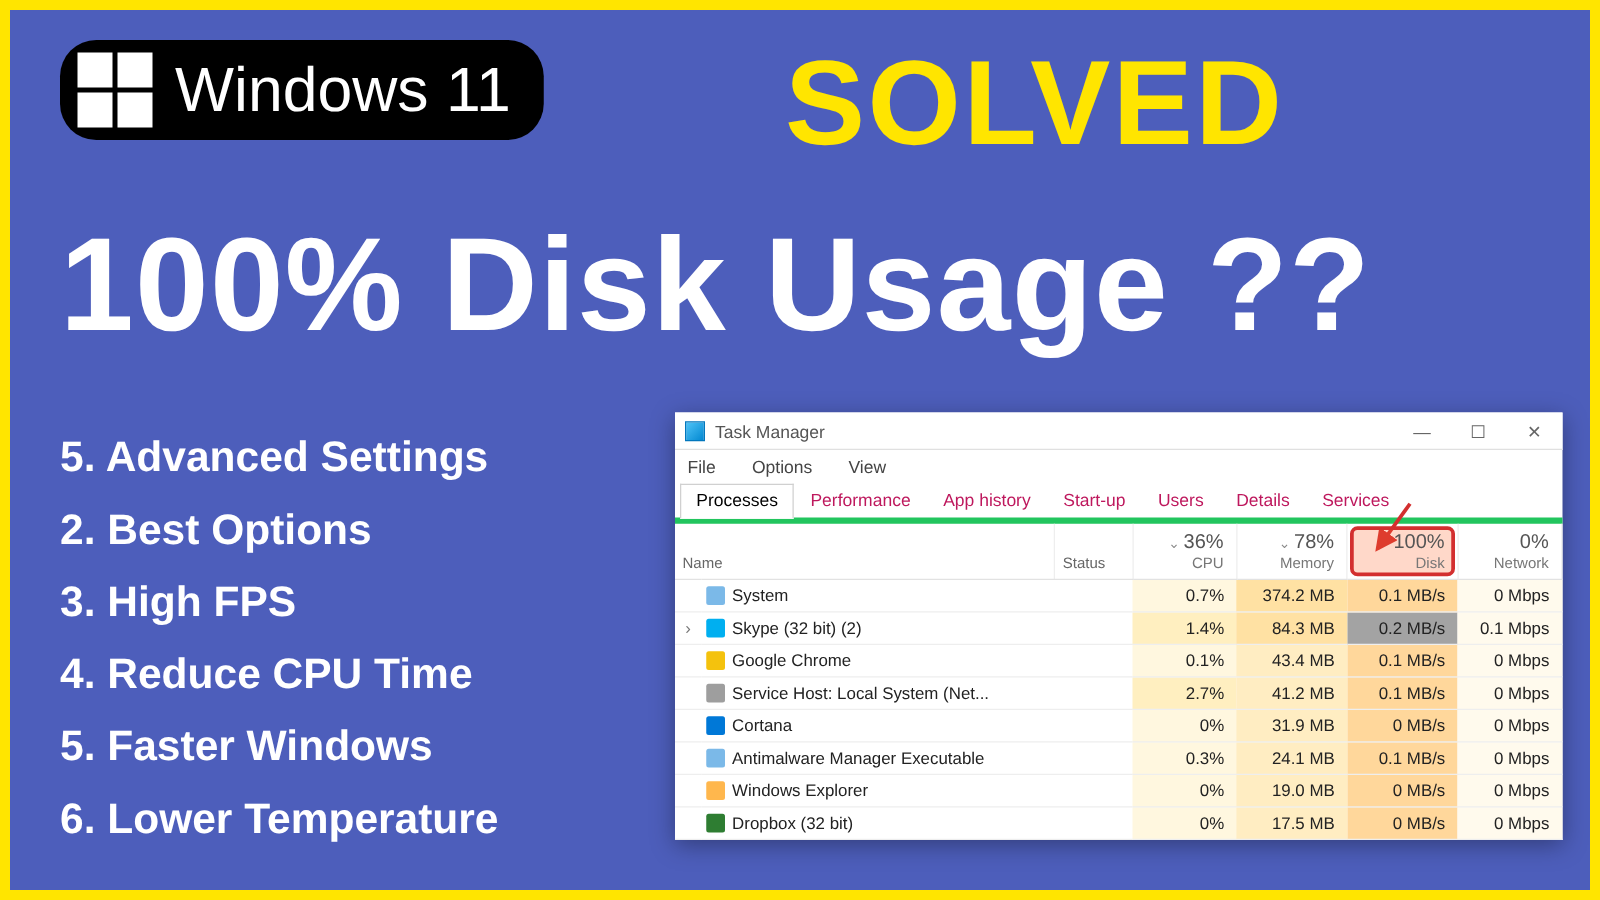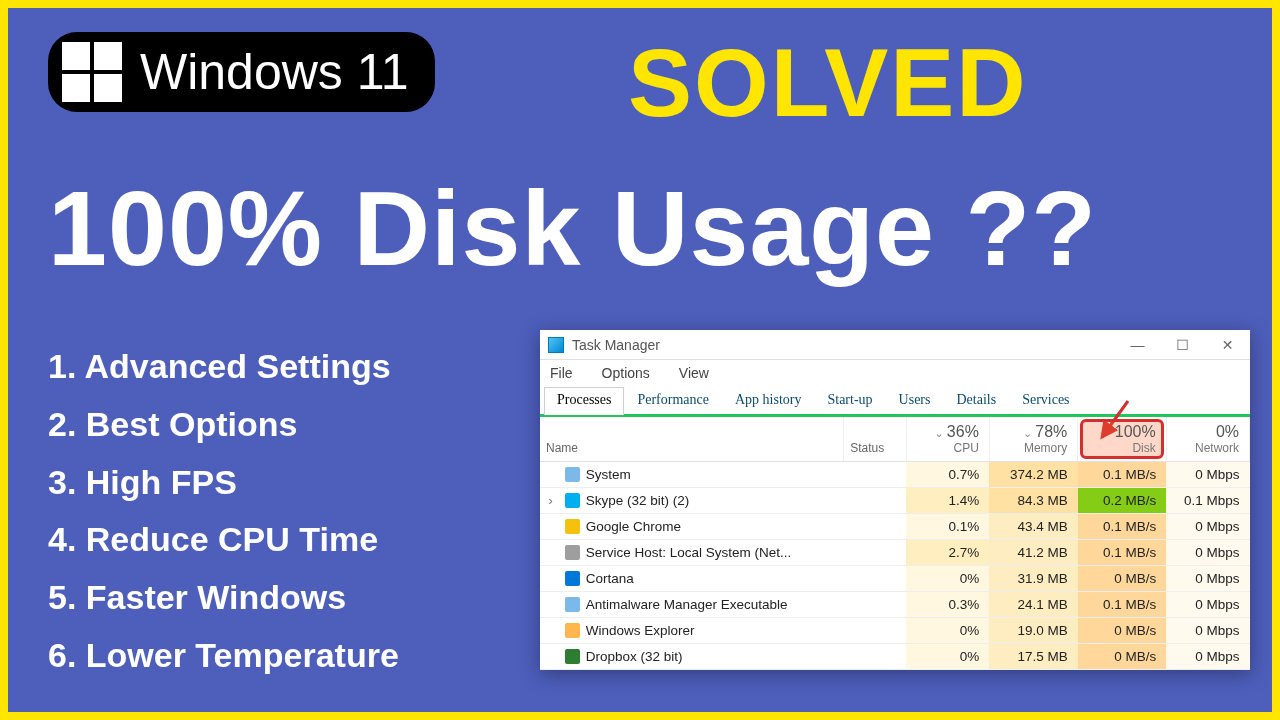--- a/index.html
+++ b/index.html
@@ -82,22 +82,22 @@
 }
 .tm-ticon {
   width: 16px; height: 16px; margin-right: 8px;
   background: linear-gradient(135deg,#4fc3f7,#0288d1);
   border: 1px solid #0277bd;
 }
 .tm-title { flex: 0 0 auto; color: #555; }
 .tm-spacer { flex: 1; }
 .tm-winbtn { width: 45px; height: 30px; display: flex; align-items: center; justify-content: center; color: #666; }
 .tm-menubar { display: flex; gap: 29px; padding: 5px 10px; color: #444; }
-.tm-tabs { display: flex; border-bottom: 3px solid #22c55e; padding-left: 4px; font-family: Liberation Serif, serif; }
-.tm-tab { padding: 4px 12px 6px; border: 1px solid transparent; color: #0c4a6e; position: relative; top: 1px; }
+.tm-tabs { display: flex; border-bottom: 5px solid #22c55e; padding-left: 4px; }
+.tm-tab { padding: 4px 12px 6px; border: 1px solid transparent; color: #be185d; position: relative; top: 1px; }
 .tm-tab.active { background: #fff; border: 1px solid #d0d0d0; border-bottom-color: #fff; color: #000; }
 .tm-grid { width: 100%; border-collapse: collapse; table-layout: fixed; }
 .tm-grid col.c-exp { width: 20px; }
 .tm-grid col.c-ico { width: 22px; }
 .tm-grid col.c-name { width: 250px; }
 .tm-grid col.c-status { width: 60px; }
 .tm-grid col.c-cpu { width: 80px; }
 .tm-grid col.c-mem { width: 85px; }
 .tm-grid col.c-disk { width: 85px; }
 .tm-grid col.c-net { width: 80px; }
@@ -133,21 +133,21 @@
 }
 .tm-grid td.exp { text-align: center; color: #777; padding: 0; }
 .tm-grid td.ico { text-align: center; padding: 0; }
 .tm-grid td.name { text-align: left; padding-left: 2px; }
 .tm-grid td.status { text-align: left; }
 .heat-cpu1 { background: #fff7df; }
 .heat-cpu2 { background: #ffefc0; }
 .heat-mem { background: #ffedc2; }
 .heat-mem2 { background: #ffe1a3; }
 .heat-disk { background: #ffd79b; }
-.heat-disk2 { background: #84cc16; }
+.heat-disk2 { background: #a3a3a3; }
 .heat-net { background: #fffaed; }
 .app-icon { display: inline-block; width: 15px; height: 15px; vertical-align: middle; border-radius: 2px; }
 </style>
 </head>
 <body>
 
 <div class="hero">
 
   <div class="win-badge">
     <div class="win-logo">
@@ -157,21 +157,21 @@
         <span></span>
     </div>
     <div class="win-badge-text">Windows 11</div>
   </div>
 
   <div class="solved">SOLVED</div>
 
   <div class="big-title">100% Disk Usage ??</div>
 
   <ol class="bullets">
-      <div>1. Advanced Settings</div>
+      <div>5. Advanced Settings</div>
       <div>2. Best Options</div>
       <div>3. High FPS</div>
       <div>4. Reduce CPU Time</div>
       <div>5. Faster Windows</div>
       <div>6. Lower Temperature</div>
     </ol>
 
   <div class="tm-window">
     <div class="tm-titlebar">
       <div class="tm-ticon"></div>

